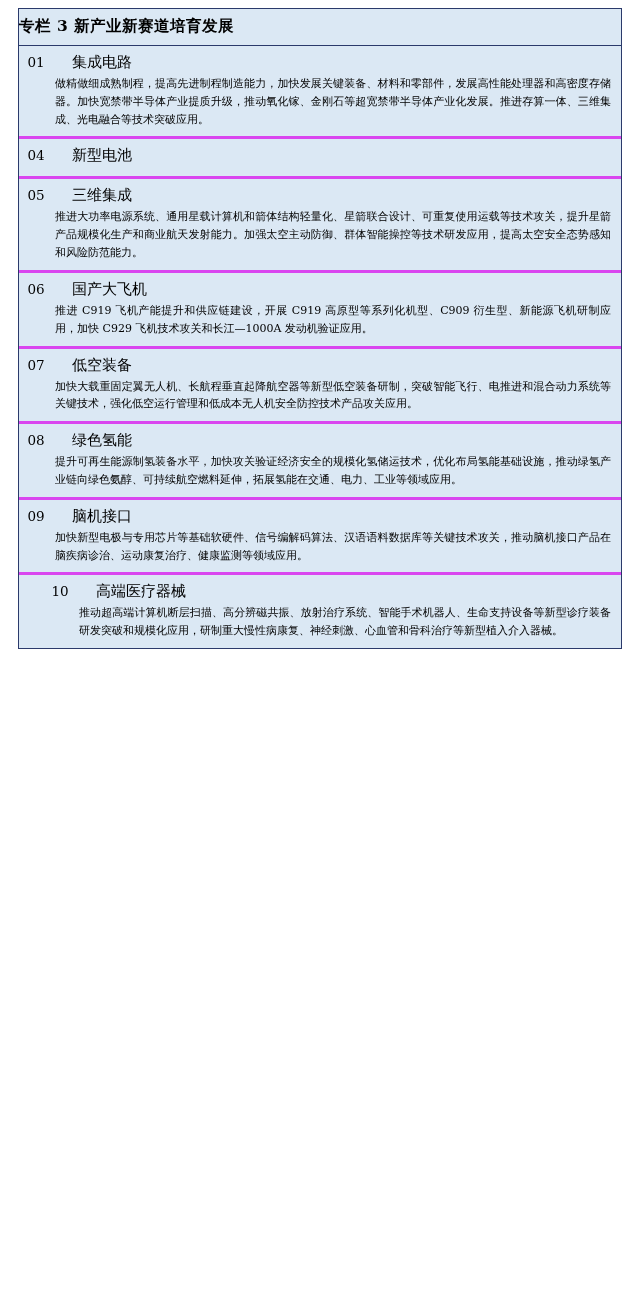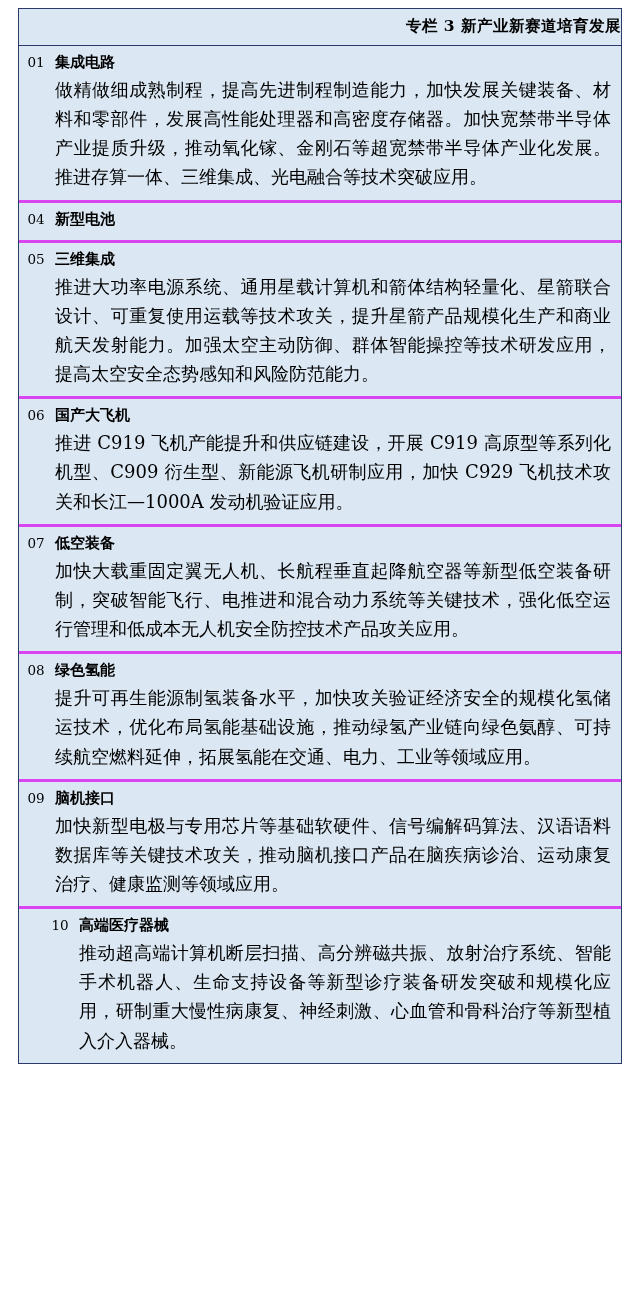--- a/index.html
+++ b/index.html
@@ -21,21 +21,21 @@
     position: absolute;
     left: 18px;
     top: 8px;
     width: 604px;
     border: 1px solid #2b3a6b;
     box-sizing: border-box;
   }
   .title-bar {
     background: #dbe8f4;
     border-bottom: 1px solid #2b3a6b;
-    text-align: right;
+    text-align: left;
     padding: 7px 0 8px 0;
     font-size: 15.5px;
     font-weight: bold;
     letter-spacing: 0.5px;
     color: #000000;
     font-family: "DejaVu Serif", "Liberation Serif", serif;
   }
   .rows {
     background: #dbe8f4;
   }
@@ -57,27 +57,27 @@
     color: #000000;
     font-family: "DejaVu Serif", "Liberation Serif", serif;
   }
   .content {
     flex: 1 1 auto;
     padding: 6px 10px 8px 2px;
     min-width: 0;
   }
   .item-title {
     font-size: 15px;
-    font-weight: bold;
+    font-weight: normal;
     color: #000000;
-    margin: 1px 0 3px 0;
+    margin: 1px 0 3px 17px;
     font-family: "DejaVu Serif", "Liberation Serif", serif;
   }
   .item-body {
-    font-size: 18px;
+    font-size: 11px;
     line-height: 1.62;
     color: #000000;
     text-align: justify;
     font-family: "DejaVu Serif", "Liberation Serif", serif;
   }
 </style>
 </head>
 <body>
 
 <div class="page">

